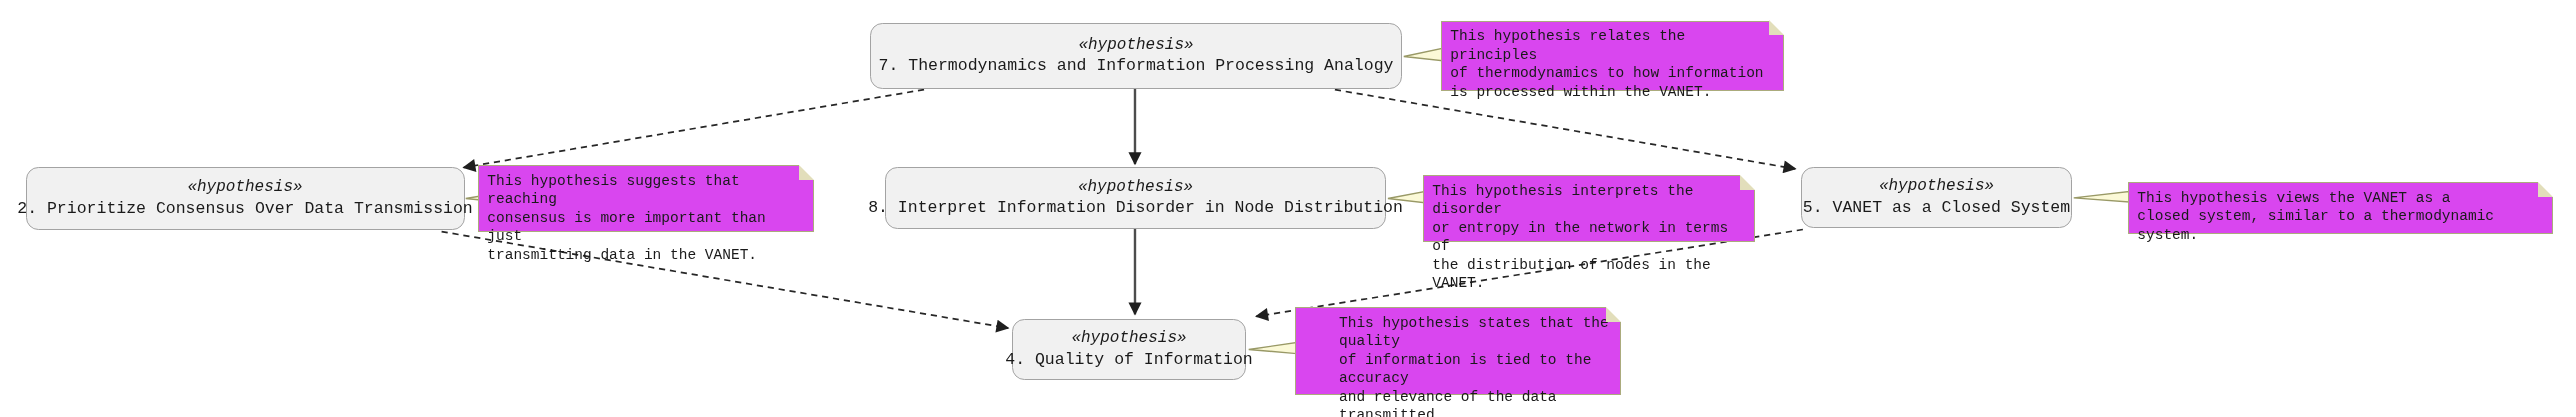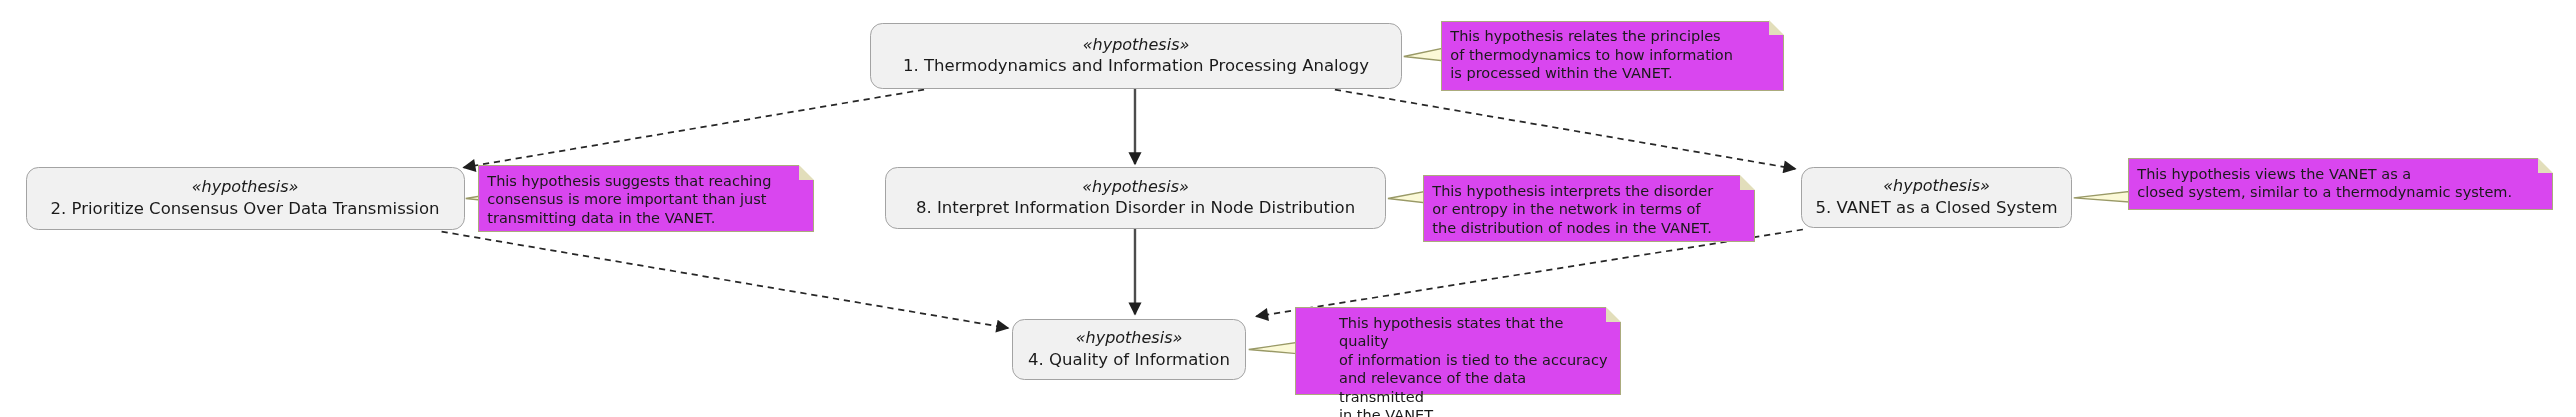--- a/index.html
+++ b/index.html
@@ -10,20 +10,21 @@
     height: 417px;
     overflow: hidden;
     font-family: "DejaVu Sans", "Liberation Sans", sans-serif;
     color: #1a1a1a;
   }
   #canvas {
     position: relative;
     width: 2384px;
     height: 417px;
     background: #ffffff;
+    font-family: Liberation Mono, monospace;
   }
   #edges {
     position: absolute;
     left: 0; top: 0;
     width: 2576px;
     height: 417px;
   }
   .node {
     position: absolute;
     background: #f1f1f1;
@@ -75,21 +76,21 @@
   #node-1 { left: 870px; top: 23px;  width: 532px; height: 66px; }
   #node-2 { left: 25.5px;   top: 167px; width: 439px; height: 63px; }
   #node-3 { left: 885px; top: 167px; width: 501px; height: 62px; }
   #node-5 { left: 1801px; top: 167px; width: 271px; height: 61px; }
   #node-4 { left: 1012px; top: 319px; width: 234px; height: 61px; }
 
   #note-1 { left: 1441px; top: 20.7px;  width: 343px; height: 70px; }
   #note-2 { left: 478px;  top: 165px; width: 336px; height: 67px; }
   #note-3 { left: 1423px; top: 175px; width: 332px; height: 67px; }
   #note-4 { left: 1295px; top: 307px; width: 326px; height: 88px; padding-left: 43px; }
-  #note-5 { left: 2128px; top: 158px; width: 425px; height: 52px; }
+  #note-5 { left: 2128px; top: 182px; width: 425px; height: 52px; }
 </style>
 </head>
 <body>
 
 <div id="canvas">
 
   <svg id="edges" xmlns="http://www.w3.org/2000/svg" viewBox="0 0 3736 605" width="2576" height="417">
     <defs>
       <marker id="arrow" viewBox="0 0 10 10" refX="9" refY="5" markerWidth="24" markerHeight="19" markerUnits="userSpaceOnUse" orient="auto">
         <path d="M0,0 L10,5 L0,10 z" fill="#1f1f1f"></path>
@@ -110,21 +111,21 @@
 
     <polygon points="2036,82 2092,70 2092,88" fill="#fbf9d7" stroke="#999966" stroke-width="2"></polygon>
     <polygon points="675,288 735,278 735,294" fill="#fbf9d7" stroke="#999966" stroke-width="2"></polygon>
     <polygon points="2013,288 2066,278 2066,294" fill="#fbf9d7" stroke="#999966" stroke-width="2"></polygon>
     <polygon points="1811,507 1880,497 1880,513" fill="#fbf9d7" stroke="#999966" stroke-width="2"></polygon>
     <polygon points="3008,287 3088,278 3088,293" fill="#fbf9d7" stroke="#999966" stroke-width="2"></polygon>
   </svg>
 
   <div class="node" id="node-1">
     <span class="stereo">«hypothesis»</span>
-    <span class="title">1. Thermodynamics and Information Processing Analogy</span>
+    <span class="title">7. Thermodynamics and Information Processing Analogy</span>
   </div>
 
   <div class="node" id="node-2">
     <span class="stereo">«hypothesis»</span>
     <span class="title">2. Prioritize Consensus Over Data Transmission</span>
   </div>
 
   <div class="node" id="node-3">
     <span class="stereo">«hypothesis»</span>
     <span class="title">8. Interpret Information Disorder in Node Distribution</span>

